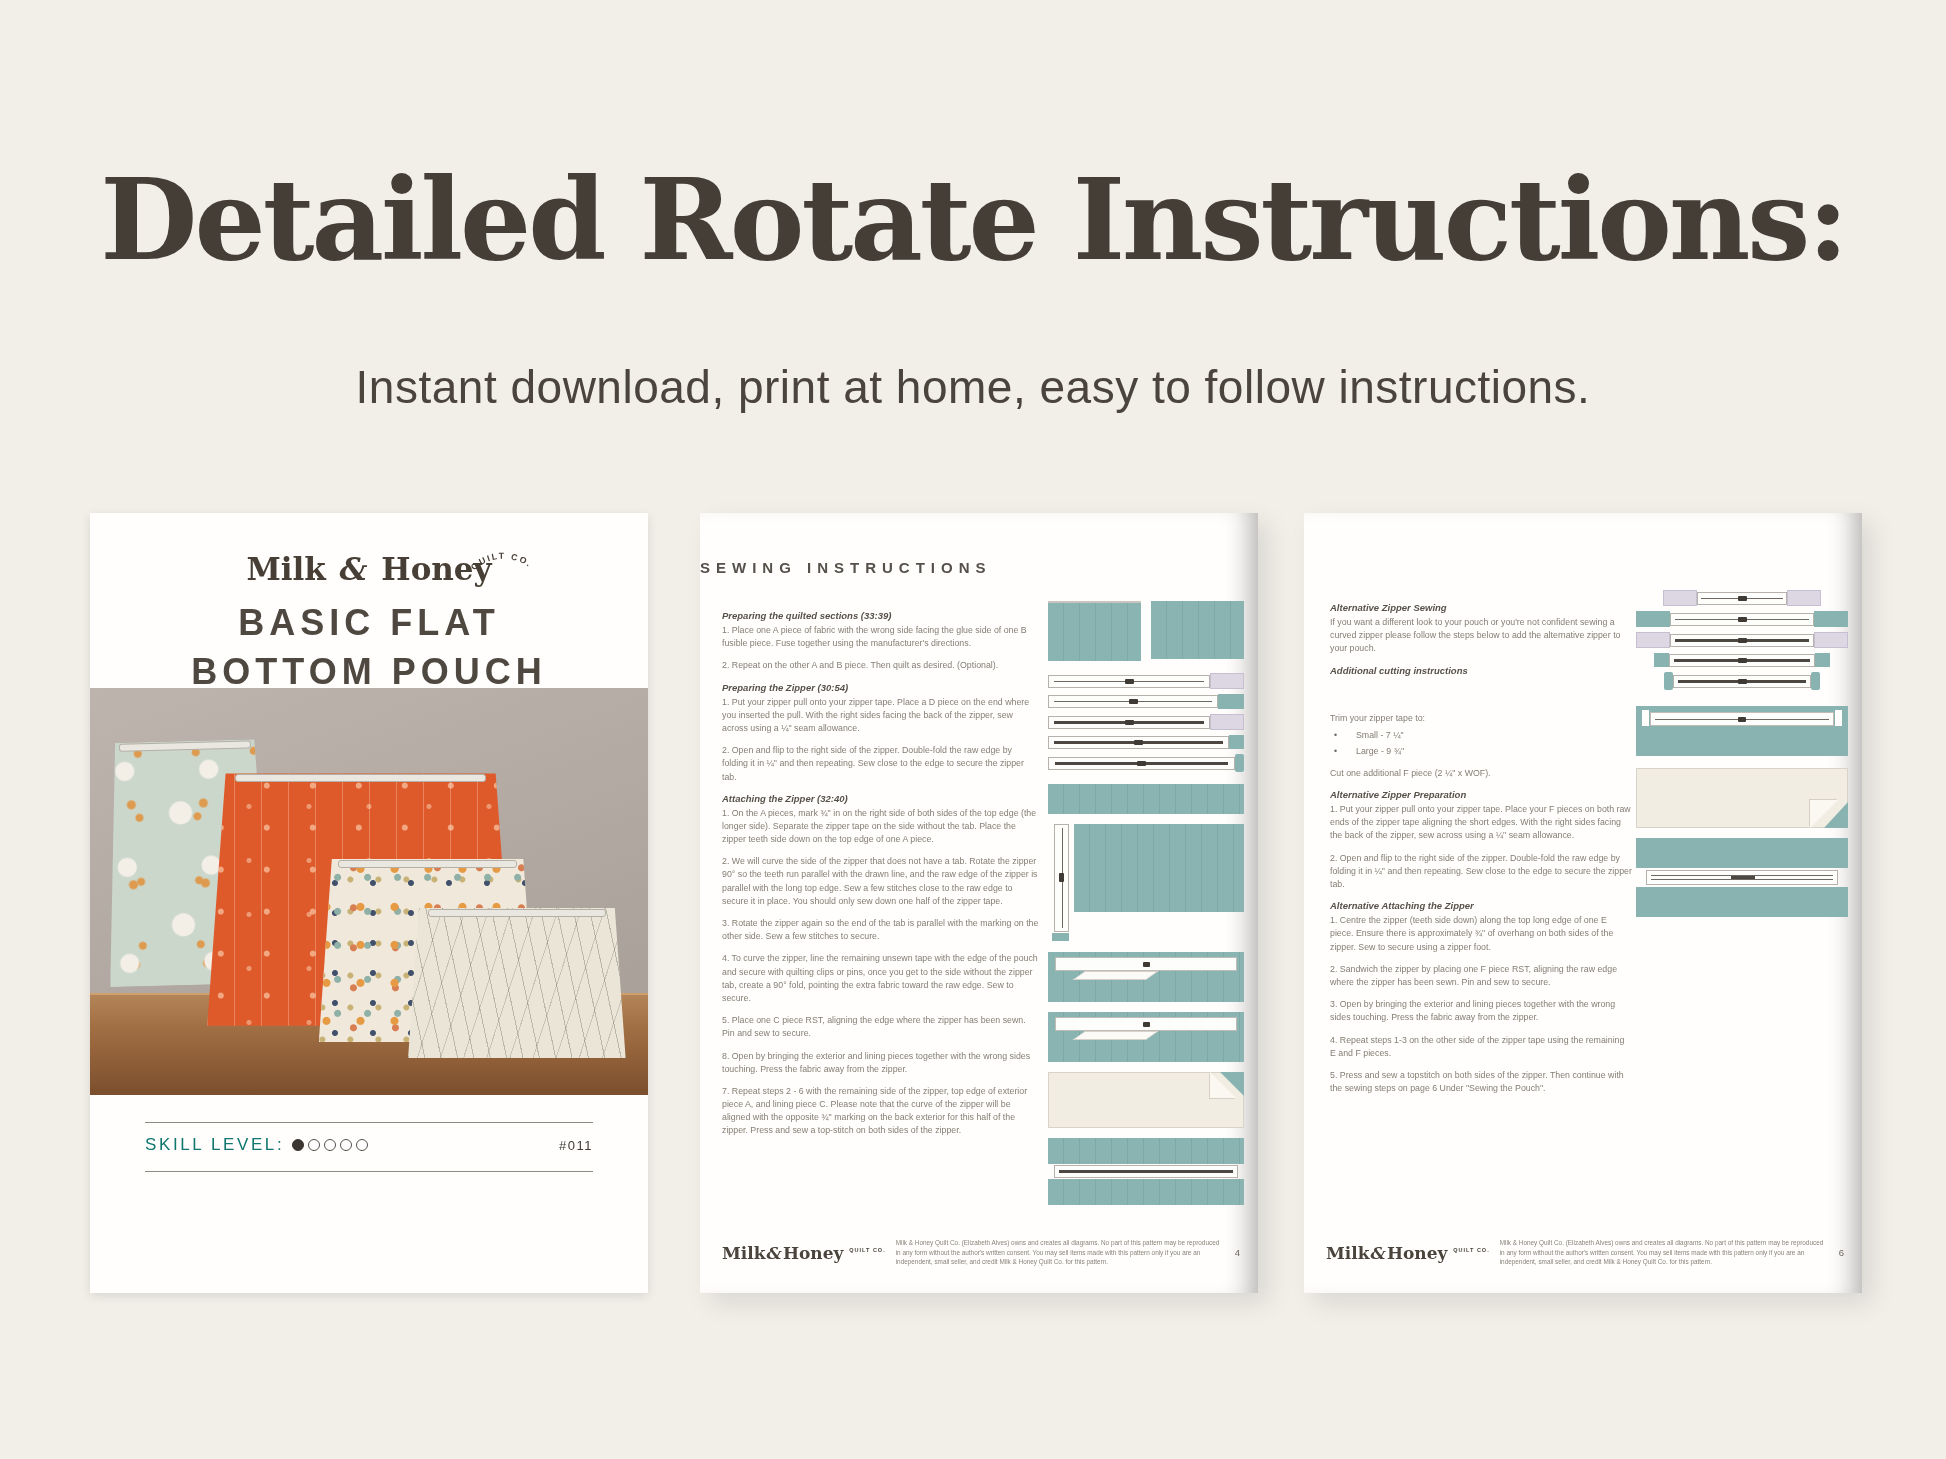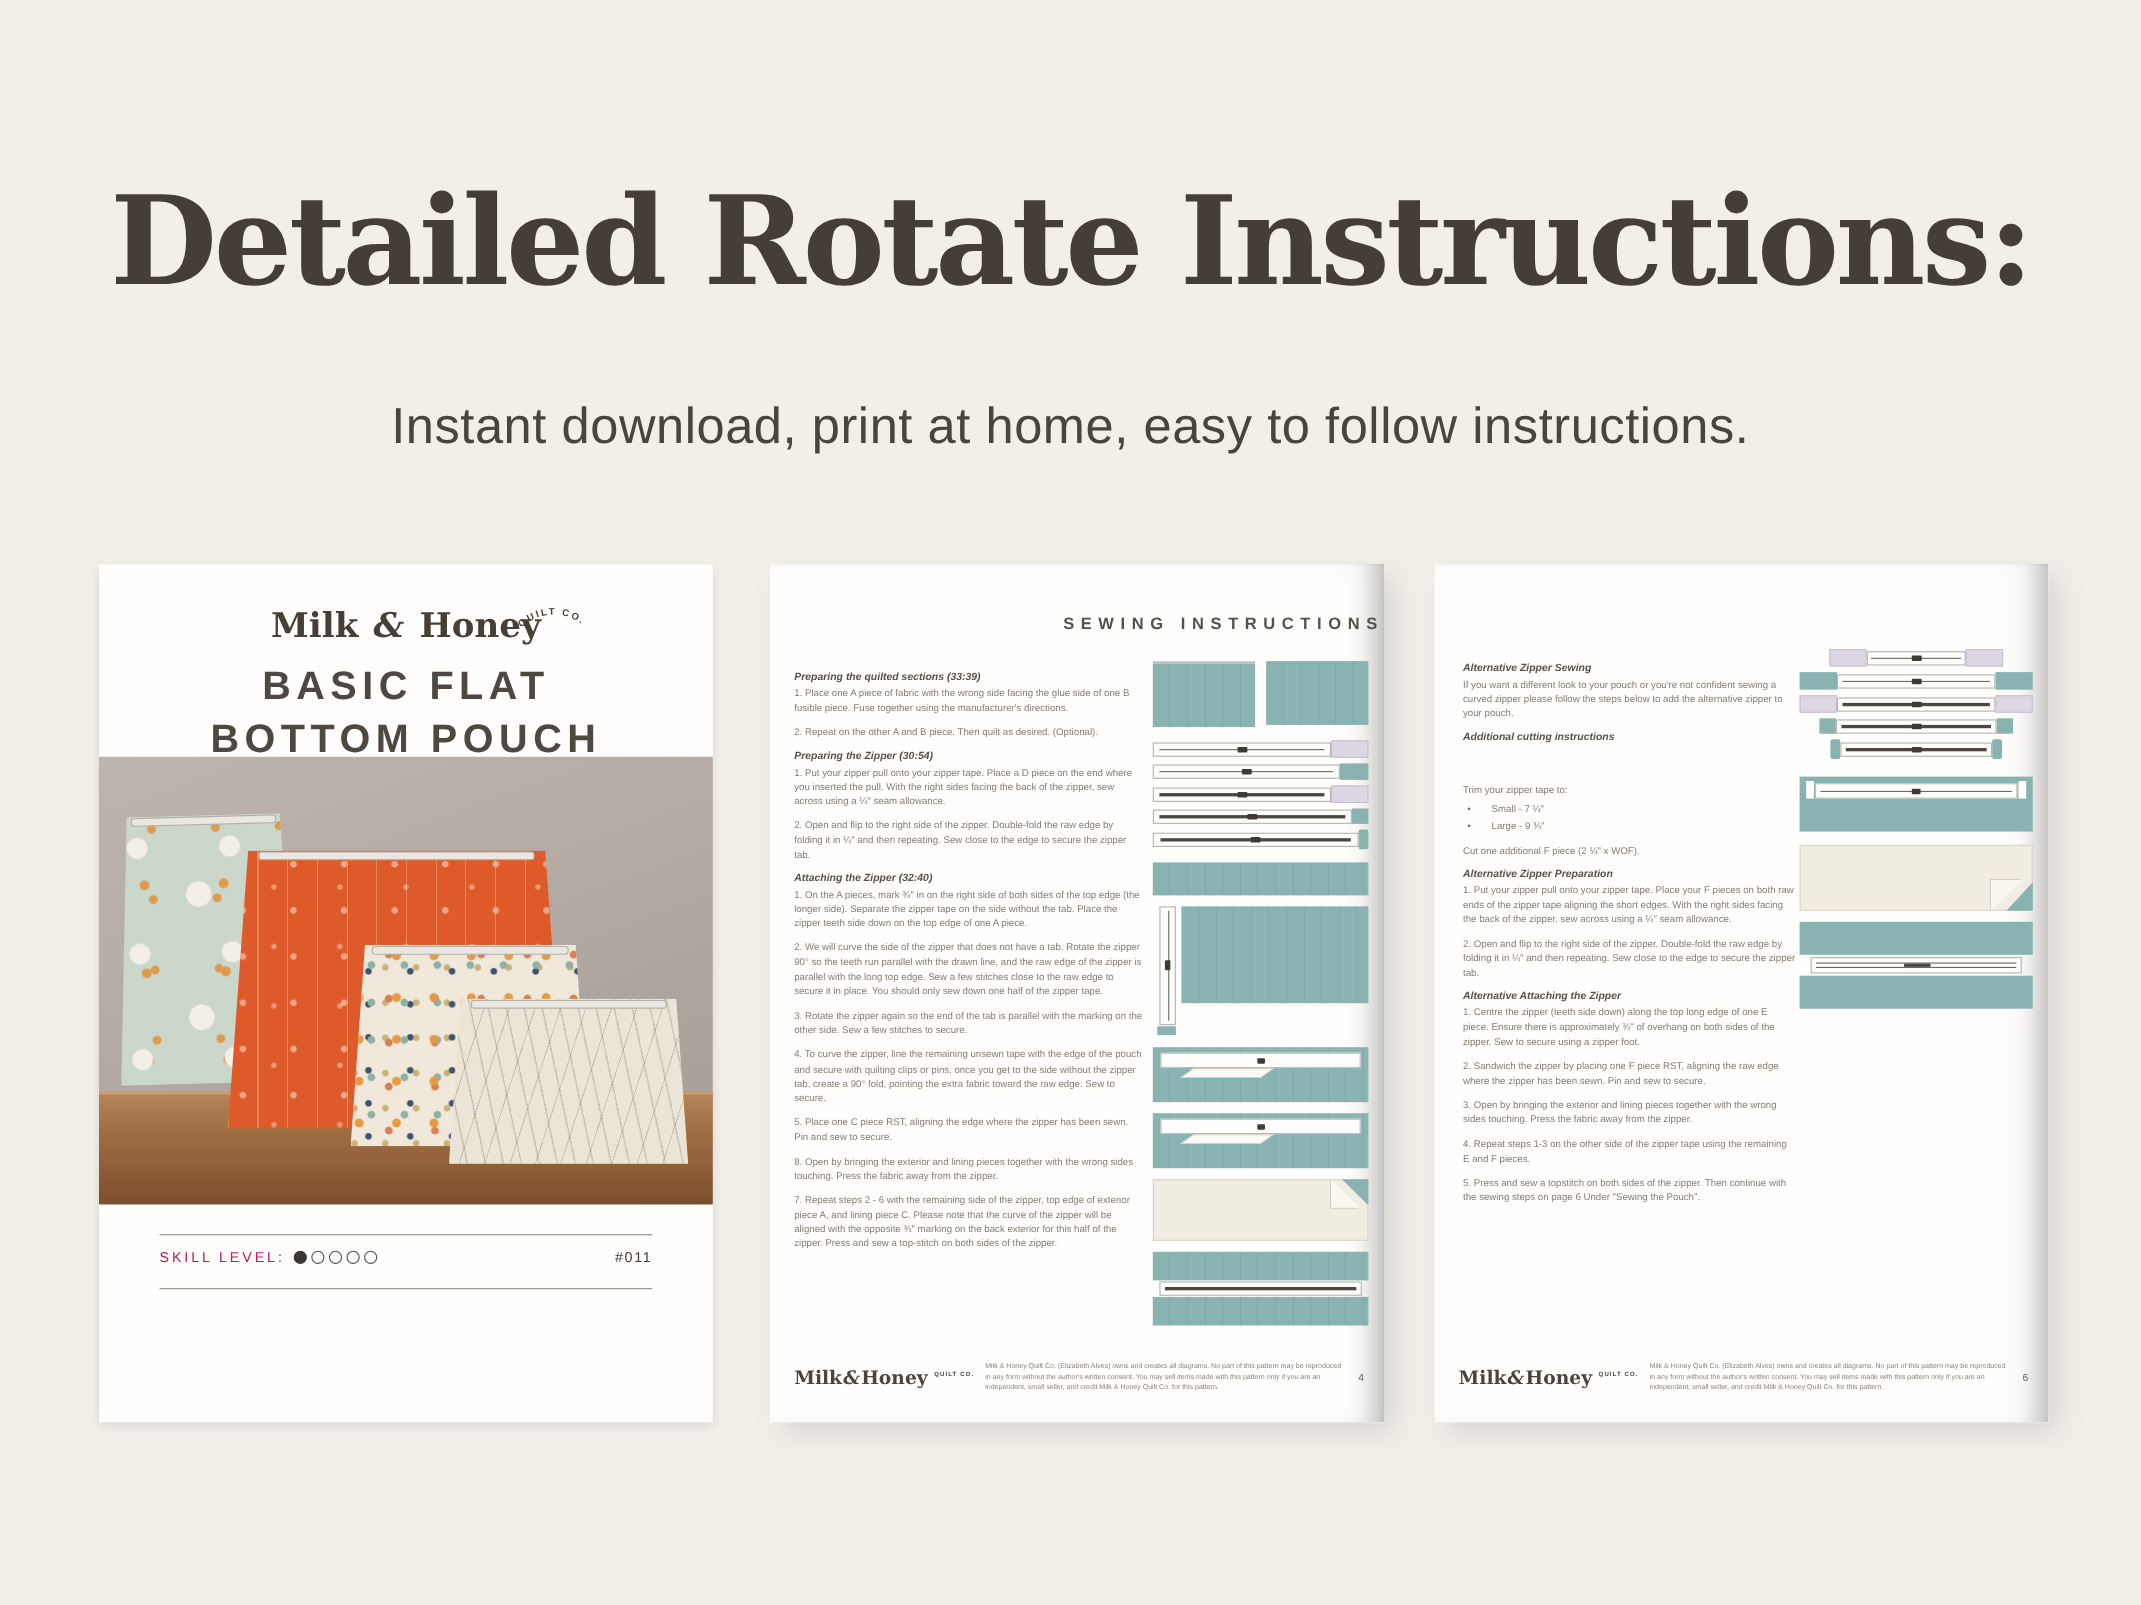--- a/index.html
+++ b/index.html
@@ -76,27 +76,27 @@
   .pouch.sketch{left:57%;bottom:9%;width:39%;height:37%;
     background-color:#ebe5d8;
     background-image:
       repeating-linear-gradient(78deg, rgba(72,78,64,.30) 0 1px, rgba(0,0,0,0) 1px 16px),
       repeating-linear-gradient(-72deg, rgba(72,78,64,.22) 0 1px, rgba(0,0,0,0) 1px 22px);
     clip-path:polygon(5% 0,95% 0,100% 100%,0 100%);}
   .cover-foot{position:absolute;top:582px;left:0;right:0;bottom:0;}
   .fline{position:absolute;left:55px;right:55px;height:1px;background:#8f8a83;}
   .fline.l1{top:27px;} .fline.l2{top:76px;}
   .skill-row{position:absolute;left:55px;right:55px;top:40px;display:flex;align-items:center;}
-  .skill-label{font-size:13px;letter-spacing:2.6px;color:#be185d;}
+  .skill-label{font-size:17px;letter-spacing:2.6px;color:#0f766e;}
   .dots{display:flex;gap:4px;margin-left:8px;align-items:center;}
   .dot{width:12px;height:12px;border-radius:50%;border:1.5px solid #55504a;box-sizing:border-box;background:#fff;}
   .dot.filled{background:#3b3631;border-color:#3b3631;}
   .pattern-no{margin-left:auto;font-size:13px;letter-spacing:1.5px;color:#3f3a34;}
   
-  .p-head{ text-align:right;padding-top:46px;font-size:15px;font-weight:bold;
+  .p-head{ text-align:left;padding-top:46px;font-size:15px;font-weight:bold;
     letter-spacing:6px;color:#55504a;}
   .p-head.left{text-align:left;padding-left:26px;}
   .txtcol{position:absolute;left:22px;top:88px;width:318px;}
   .p3 .txtcol{left:26px;top:80px;width:302px;}
   .sec-h{font-size:9.5px;font-weight:bold;font-style:italic;color:#57514a;margin:9px 0 3px;}
   .txtcol p{font-size:8.8px;line-height:1.5;color:#847d73;margin:0 0 9px;}
   .bullet{position:relative;font-size:8.8px;line-height:1.6;color:#847d73;padding-left:26px;margin:0 0 2px;}
   .bullet::before{content:'•';position:absolute;left:4px;color:#6d675f;}
   .note{margin-top:9px !important;}
   .diacol{position:absolute;right:14px;top:88px;width:196px;}

